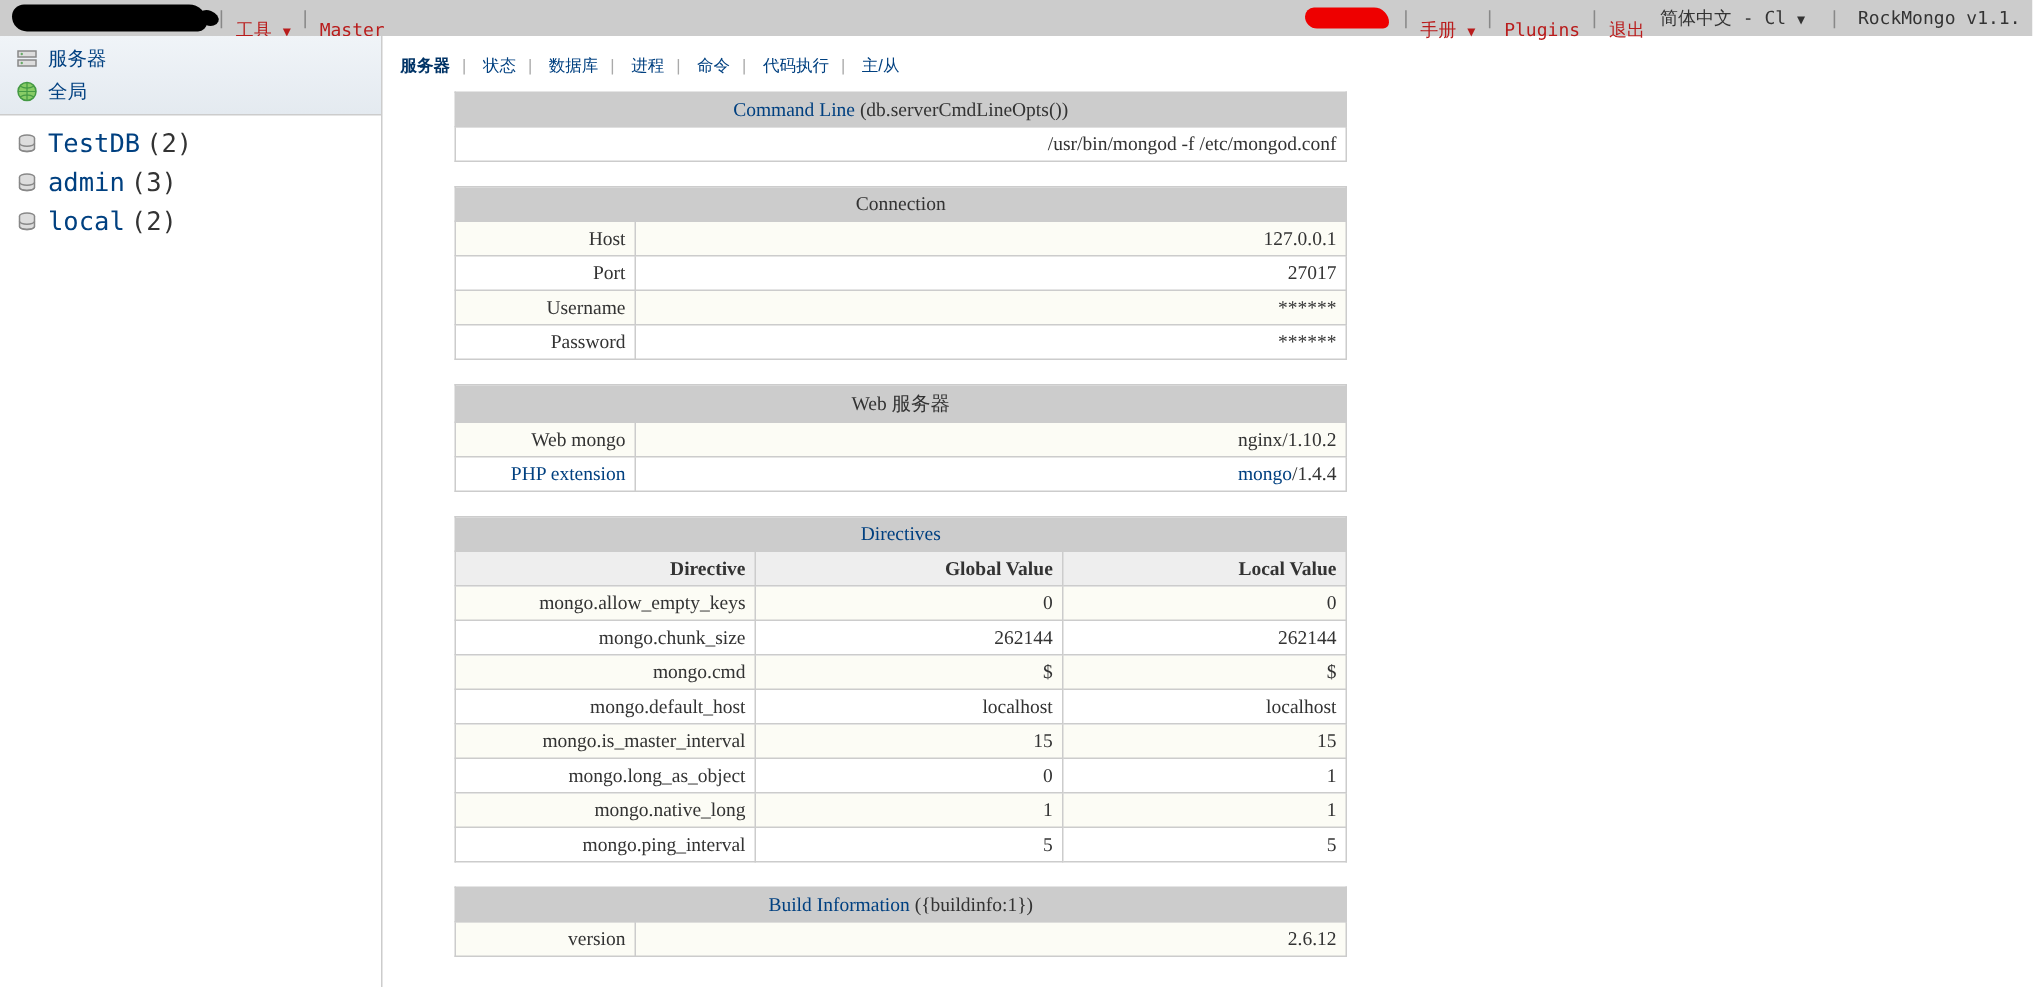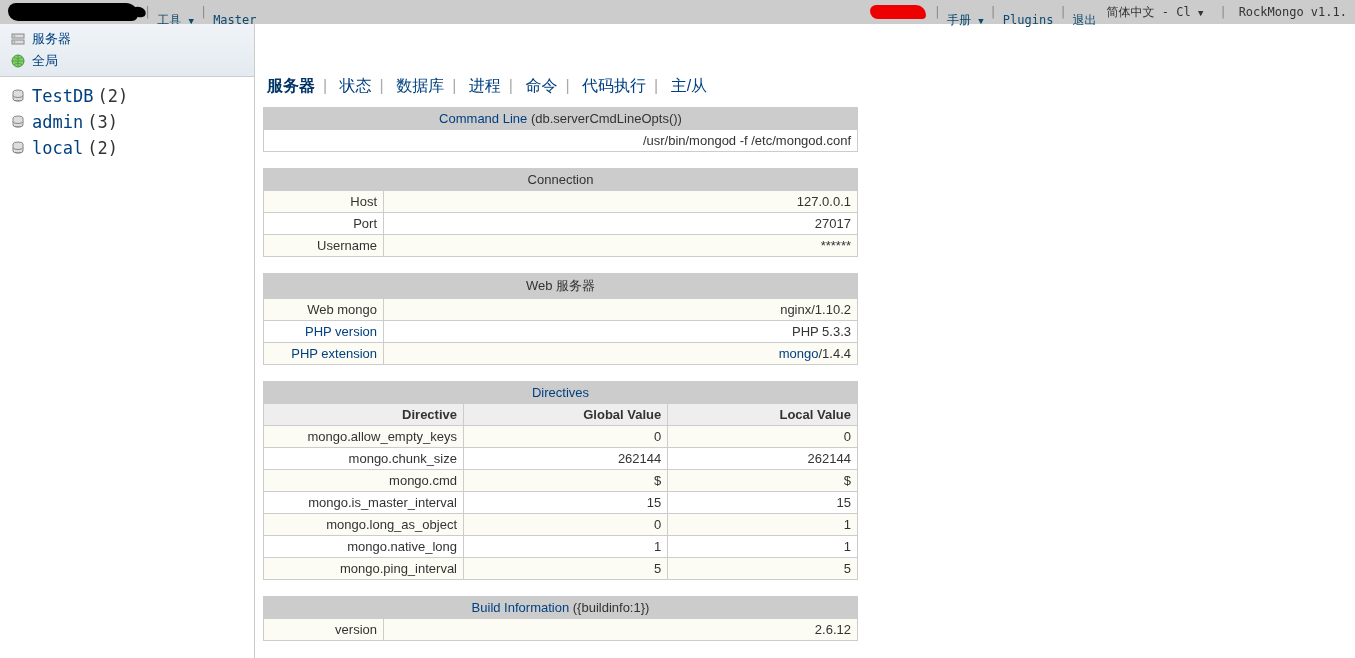--- a/index.html
+++ b/index.html
@@ -1,40 +1,40 @@
 <!DOCTYPE html>
 <html><head>
 <meta charset="utf-8">
 <style>
 * { box-sizing: border-box; margin: 0; padding: 0; }
 body { font-family: Verdana, Arial, sans-serif; font-size: 12px; background: #fff; color: #333; }
 .topbar { background: #ccc; height: 24px; display: flex; align-items: center; padding: 0 8px; font-family: monospace; font-size: 12px; }
 .topbar .scribble { width: 130px; height: 18px; background: #000; border-radius: 8px 12px 6px 10px; position: relative; }
 .topbar .scribble::after { content:''; position:absolute; right:-8px; top:4px; width:14px; height:10px; background:#000; border-radius:50%; transform:rotate(20deg);}
-.topbar a, .topbar span.link { color: #0c4a6e; text-decoration: none; cursor: pointer; margin-top: 16px; }
+.topbar a, .topbar span.link { color: #b91c1c; text-decoration: none; cursor: pointer; margin-top: 16px; }
 .topbar .sep { color: #888; margin: 0 6px; }
 .topbar .right { margin-left: auto; display: flex; align-items: center; }
 .red-smear { width: 56px; height: 14px; background: #e00; border-radius: 6px 10px 4px 8px; display:inline-block; margin-right:2px;}
 .dropdown-arrow { font-size: 9px; }
 .main { display: flex; }
 .sidebar { width: 255px; border-right: 1px solid #ccc; background: #fff; min-height: 634px; }
 .side-top { background: linear-gradient(#f0f4f8,#e4eaf0); border-bottom:1px solid #ccc; padding: 4px 0; }
 .side-item { display:flex; align-items:center; padding: 2px 10px; cursor:pointer; }
 .side-item .label { color:#004080; font-family: Verdana; font-size:13px; }
 .db-list { padding: 6px 0; }
 .db-item { display:flex; align-items:center; padding: 3px 10px; font-family: monospace; font-size:17px; cursor:pointer;}
 .db-item .dbname { color:#004080; }
 .db-item .count { color:#333; margin-left:4px;}
 .icon { width:16px; height:16px; margin-right:6px; display:inline-flex; align-items:center; justify-content:center; flex-shrink:0;}
 .content { flex:1; padding: 8px 0 0 8px; }
-.tabs { padding: 4px 0 10px 4px; font-family: "Microsoft YaHei", sans-serif; font-size:16px;margin-top:40px;}
+.tabs { padding: 4px 0 10px 4px; font-family: "Microsoft YaHei", sans-serif; font-size:11px;}
 .tabs .tab { color:#004080; cursor:pointer; }
 .tabs .tab.active { font-weight:bold; color:#003366;}
 .tabs .tsep { color:#aaa; margin:0 8px; }
-table.info { border-collapse: collapse; width: 595px; margin-bottom: 16px; font-family: Liberation Sans, sans-serif; font-size: 13px; }
+table.info { border-collapse: collapse; width: 595px; margin-bottom: 16px; font-family: Liberation Serif, serif; font-size: 13px; margin-left: 40px; }
 table.info th, table.info td { border:1px solid #ccc; padding: 3px 6px; text-align:right; }
 table.info th.header { background:#ccc; text-align:center; font-weight:normal; color:#333; }
 table.info th.header a, table.info td a { color:#004080; text-decoration:none; cursor:pointer;}
 table.info th.sub { background:#eee; font-weight:bold;}
 table.info td.key { width:120px; background:#fcfcf5;}
 table.info tr:nth-child(odd) td { background:#fcfcf5;}
 table.info tr:nth-child(even) td { background:#fff;}
 table.dir { width:595px; }
 table.dir td.key { width:200px; }
 </style>
@@ -156,37 +156,37 @@
             <td>127.0.0.1</td>
           </tr>
           <tr>
             <td class="key">Port</td>
             <td>27017</td>
           </tr>
           <tr>
             <td class="key">Username</td>
             <td>******</td>
           </tr>
+          <tr>
+            <td class="key">Password</td>
+            <td>******</td>
+          </tr>
         </tbody>
     </table>
 
     <table class="info">
       <tbody>
           <tr>
             <th class="header" colspan="2">Web 服务器</th>
           </tr>
       </tbody>
         <tbody id="web-rows">
           <tr>
             <td class="key">Web mongo</td>
             <td>nginx/1.10.2</td>
-          </tr>
-          <tr>
-            <td class="key"><a>PHP version</a></td>
-            <td>PHP 5.3.3</td>
           </tr>
           <tr>
             <td class="key"><a>PHP extension</a></td>
             <td><a>mongo</a>/1.4.4</td>
           </tr>
         </tbody>
     </table>
 
     <table class="info dir">
       <tbody>
@@ -209,20 +209,25 @@
             <td class="key">mongo.chunk_size</td>
             <td>262144</td>
             <td>262144</td>
           </tr>
           <tr>
             <td class="key">mongo.cmd</td>
             <td>$</td>
             <td>$</td>
           </tr>
           <tr>
+            <td class="key">mongo.default_host</td>
+            <td>localhost</td>
+            <td>localhost</td>
+          </tr>
+          <tr>
             <td class="key">mongo.is_master_interval</td>
             <td>15</td>
             <td>15</td>
           </tr>
           <tr>
             <td class="key">mongo.long_as_object</td>
             <td>0</td>
             <td>1</td>
           </tr>
           <tr>

